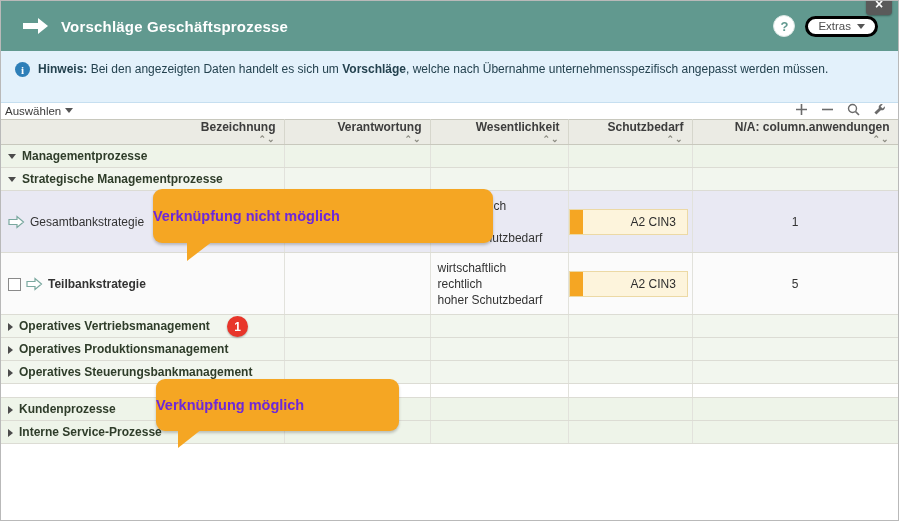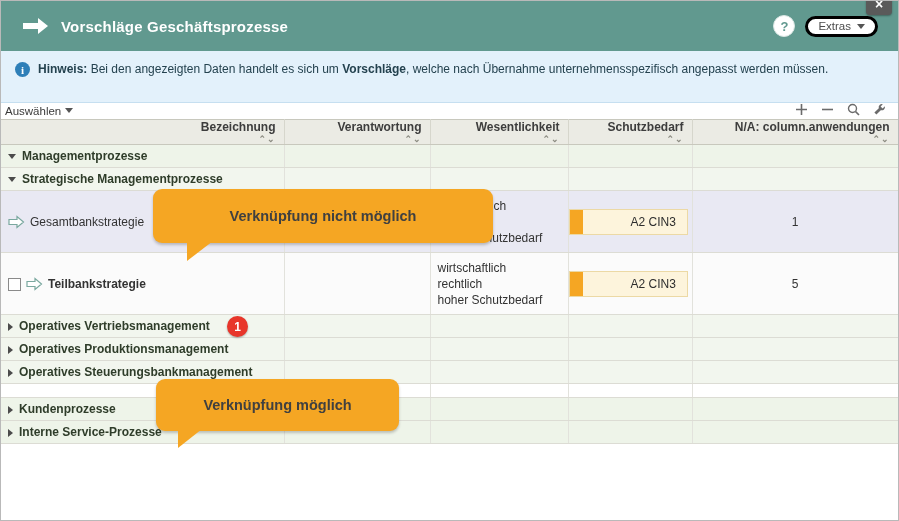--- a/index.html
+++ b/index.html
@@ -257,26 +257,26 @@
     flex: 0 0 auto;
   }
   .badge-label { padding-left: 8px; font-size: 12px; color: #2d2d2d; margin-left: 40px; }
   .center { text-align: center; }
 
   
   .callout {
     position: absolute;
     background: #f5a623;
     border-radius: 9px;
-    color: #404040;
+    color: #6d28d9;
     font-size: 14.5px;
     font-weight: bold;
-    display: flex; align-items: center; justify-content: center;
+    display: flex; align-items: center; justify-content: flex-start;
     box-shadow: 0 2px 3px rgba(0,0,0,.22);
-    padding: 0 14px;
+    padding: 0 0;
   }
   .callout .tail {
     position: absolute;
     width: 0; height: 0;
   }
   #callout-1 {
     left: 152px; top: 188px;
     width: 340px; height: 54px;
   }
   #callout-1 .tail {

